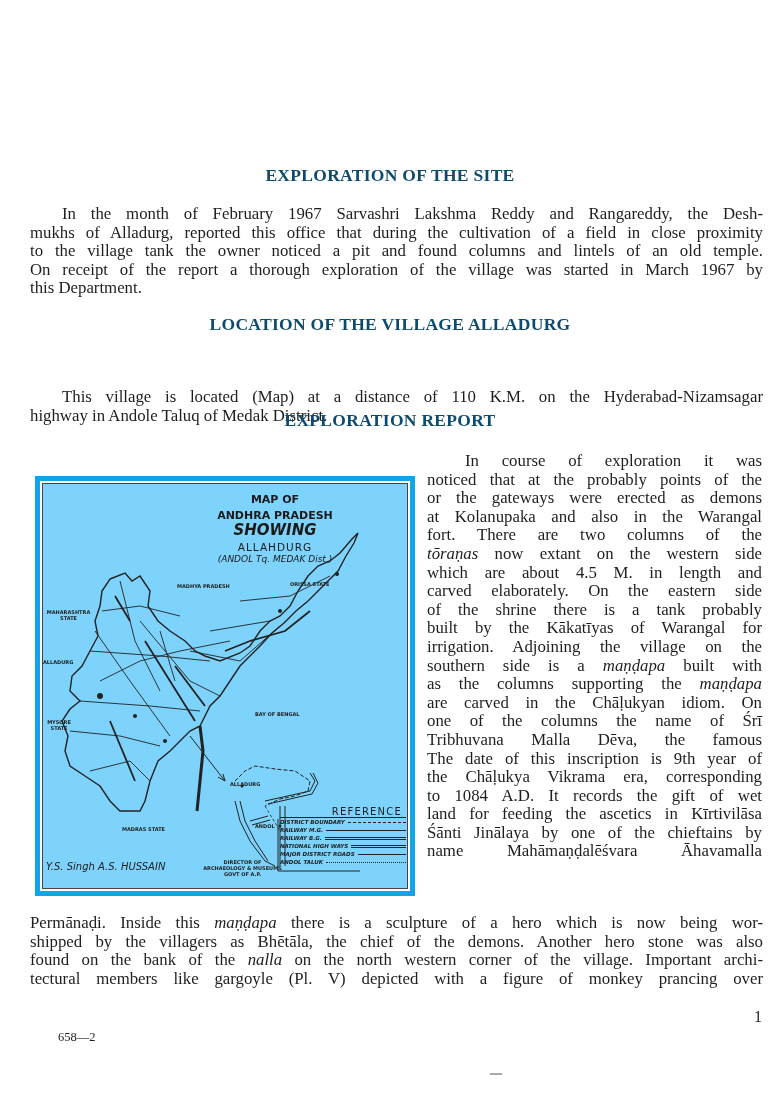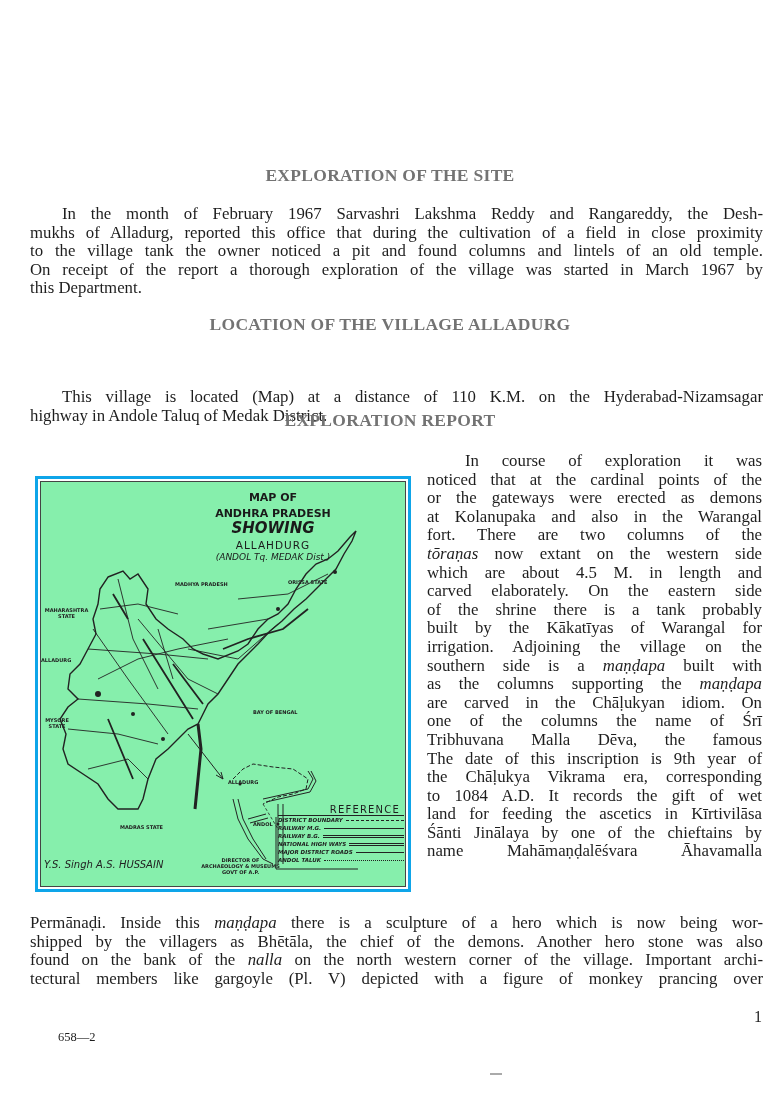--- a/index.html
+++ b/index.html
@@ -4,34 +4,34 @@
   <style>
     html, body { margin: 0; padding: 0; background: #ffffff; }
     body {
       width: 780px; height: 1108px; position: relative; overflow: hidden;
       font-family: "Liberation Serif", "DejaVu Serif", serif;
       color: #1e1e1e;
     }
     .heading {
       position: absolute; left: 0; width: 780px; text-align: center;
       font-weight: bold; font-size: 17.5px; letter-spacing: 0.3px;
-      color: #737373;
+      color: #0c4a6e;
     }
     .line { display: block; text-align: justify; text-align-last: justify; white-space: nowrap; }
     .line.last { text-align-last: left; }
     .col-text { position: absolute; left: 427px; width: 335px; font-size: 16.8px; line-height: 18.6px; }
     .col-text .line { height: 18.6px; }
     .bottom-text { position: absolute; left: 30px; width: 733px; font-size: 16.8px; line-height: 18.6px; }
     .bottom-text .line { height: 18.6px; }
     i { font-style: italic; }
 
     .map-frame {
       position: absolute; left: 35px; top: 476px; width: 370px; height: 410px;
-      border: 3px solid #0ea5e9; box-shadow: inset 0 0 0 2px #fff, inset 0 0 0 3px #444;
-      background: #86efac;
+      border: 5px solid #0ea5e9; box-shadow: inset 0 0 0 2px #fff, inset 0 0 0 3px #444;
+      background: #7dd3fc;
     }
     .map-frame svg { position: absolute; left: 0; top: 0; }
     .map-label { position: absolute; font-family: "DejaVu Sans", sans-serif; color: #1a1a1a; text-align: center; }
     .map-title1 { left: 180px; top: 12px; width: 110px; font-size: 11px; font-weight: bold; }
     .map-title2 { left: 160px; top: 28px; width: 150px; font-size: 11px; font-weight: bold; }
     .map-title3 { left: 185px; top: 40px; width: 100px; font-size: 15px; font-style: italic; font-weight: bold; }
     .map-title4 { left: 185px; top: 60px; width: 100px; font-size: 10.5px; letter-spacing: 1px; }
     .map-title5 { left: 160px; top: 73px; width: 150px; font-size: 9px; font-style: italic; }
     .ref-box { position: absolute; left: 240px; top: 325px; width: 126px; font-family: "DejaVu Sans", sans-serif; }
     .ref-title { font-size: 10px; letter-spacing: 1.2px; text-align: right; padding-right: 4px; border-bottom: 1px solid #222; }
@@ -153,21 +153,21 @@
   <div class="sig" style="left:6px; top:380px;">Y.S. Singh  A.S. HUSSAIN</div>
   <div class="credit">
     <div>DIRECTOR OF</div>
     <div>ARCHAEOLOGY &amp; MUSEUMS</div>
     <div>GOVT OF A.P.</div>
   </div>
 </div>
 
 <div class="col-text" style="top:452px;" id="colp">
     <span class="line" style="padding-left: 38px;">In  course  of  exploration  it  was</span>
-    <span class="line">noticed that at the cardinal points of the</span>
+    <span class="line">noticed that at the probably points of the</span>
     <span class="line">or  the  gateways  were erected as demons</span>
     <span class="line">at Kolanupaka and also in  the Warangal</span>
     <span class="line">fort.  There  are  two  columns  of  the</span>
     <span class="line"><i>tōraṇas</i> now extant on the  western  side</span>
     <span class="line">which are about 4.5 M. in length and</span>
     <span class="line">carved elaborately.  On the eastern side</span>
     <span class="line">of  the  shrine  there  is  a  tank  probably</span>
     <span class="line">built by the Kākatīyas of Warangal for</span>
     <span class="line">irrigation.  Adjoining the village on the</span>
     <span class="line">southern side is a <i>maṇḍapa</i> built  with</span>

